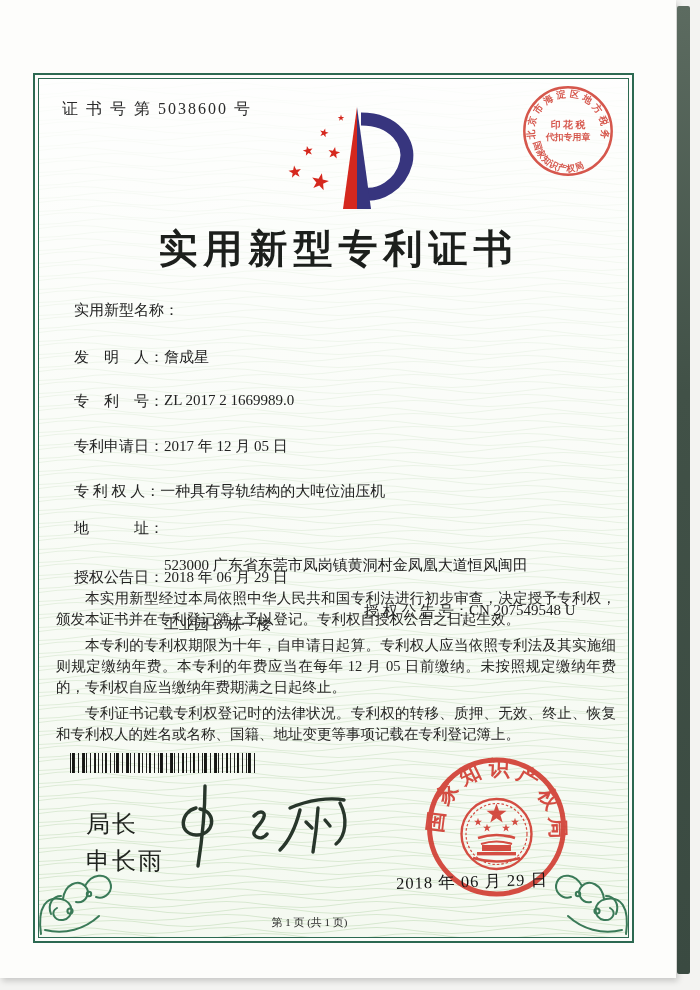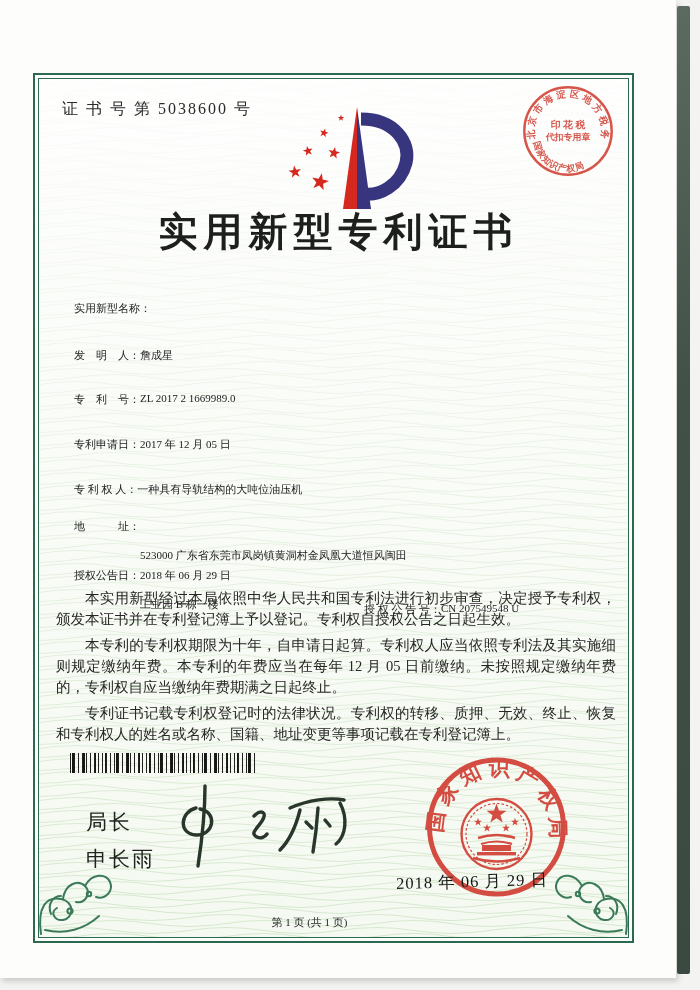--- a/index.html
+++ b/index.html
@@ -5,32 +5,32 @@
   html,body{margin:0;padding:0;}
   body{width:700px;height:990px;background:#efefed;font-family:"Liberation Serif","DejaVu Serif",serif;overflow:hidden;}
   .abs{position:absolute;}
   #stage{position:relative;width:700px;height:990px;background:#f3f3f1;}
   .paper{left:0;top:0;width:676px;height:978px;background:#fdfdfb;box-shadow:2px 3px 6px rgba(0,0,0,.18);}
   .edge-right{left:677px;top:6px;width:13px;height:968px;background:linear-gradient(180deg,#5c6b60,#415147 40%,#3a4a41);border-radius:2px;}
   .frame-outer{left:33px;top:73px;width:597px;height:866px;border:2px solid #2c6951;}
   .frame-inner{position:absolute;left:3px;top:3px;right:3px;bottom:3px;border:1px solid #2c6951;}
   .waves{position:absolute;left:4px;top:4px;width:calc(100% - 8px);height:calc(100% - 8px);}
   .cert-no{left:62px;top:99px;font-size:16px;letter-spacing:2px;color:#2a2a2a;}
-  .title{left:33px;top:205px;width:597px;text-align:center;font-size:39px;font-weight:700;letter-spacing:6px;color:#1c1f1c;padding-left:14px;box-sizing:border-box;}
-  .row{left:74px;width:545px;font-size:11px;color:#222;display:flex;align-items:flex-start;}
+  .title{left:33px;top:222px;width:597px;text-align:center;font-size:39px;font-weight:700;letter-spacing:6px;color:#1c1f1c;padding-left:14px;box-sizing:border-box;}
+  .row{left:74px;width:545px;font-size:15px;color:#222;display:flex;align-items:flex-start;}
   .row .lbl{white-space:pre;flex:0 0 auto;}
   .row .val{white-space:pre-wrap;}
   .addr-lines div{line-height:25px;}
   .grant2{position:absolute;left:290px;top:0;display:flex;margin-top:34px;}
   .body-text{left:56px;top:588px;width:560px;font-size:14.5px;line-height:21px;color:#262624;text-align:justify;}
   .body-text p{margin:0 0 5px 0;text-indent:2em;}
   .barcode{left:70px;top:753px;width:186px;height:20px;background:
      repeating-linear-gradient(90deg,#20201e 0 1.5px,rgba(0,0,0,0) 1.5px 4px),
      repeating-linear-gradient(90deg,rgba(0,0,0,0) 0 2.5px,#161614 2.5px 4.5px,rgba(0,0,0,0) 4.5px 11px);}
-  .signer{left:86px;font-size:21px;color:#20241f;letter-spacing:2px;}
+  .signer{left:86px;font-size:24px;color:#20241f;letter-spacing:2px;}
   .seal-date{left:396px;top:871px;font-size:16.5px;color:#141414;letter-spacing:1px;transform:rotate(-1.5deg);z-index:6;}
   .footer{left:33px;top:915px;width:597px;text-align:center;font-size:11px;color:#2a2a2a;transform:translateX(-22px);}
   .tax-stamp{left:521px;top:84px;width:94px;height:94px;opacity:.85;z-index:5;}
   .main-seal{left:416px;top:746px;width:162px;height:162px;opacity:.88;z-index:5;}
   .sig-svg{left:162px;top:778px;width:218px;height:100px;z-index:4;}
   .logo{left:277px;top:103px;width:150px;height:115px;}
   .orn{width:82px;height:82px;z-index:3;}
   .orn-l{left:37px;top:856px;}
   .orn-r{left:548px;top:856px;transform:scaleX(-1);}
 </style>

